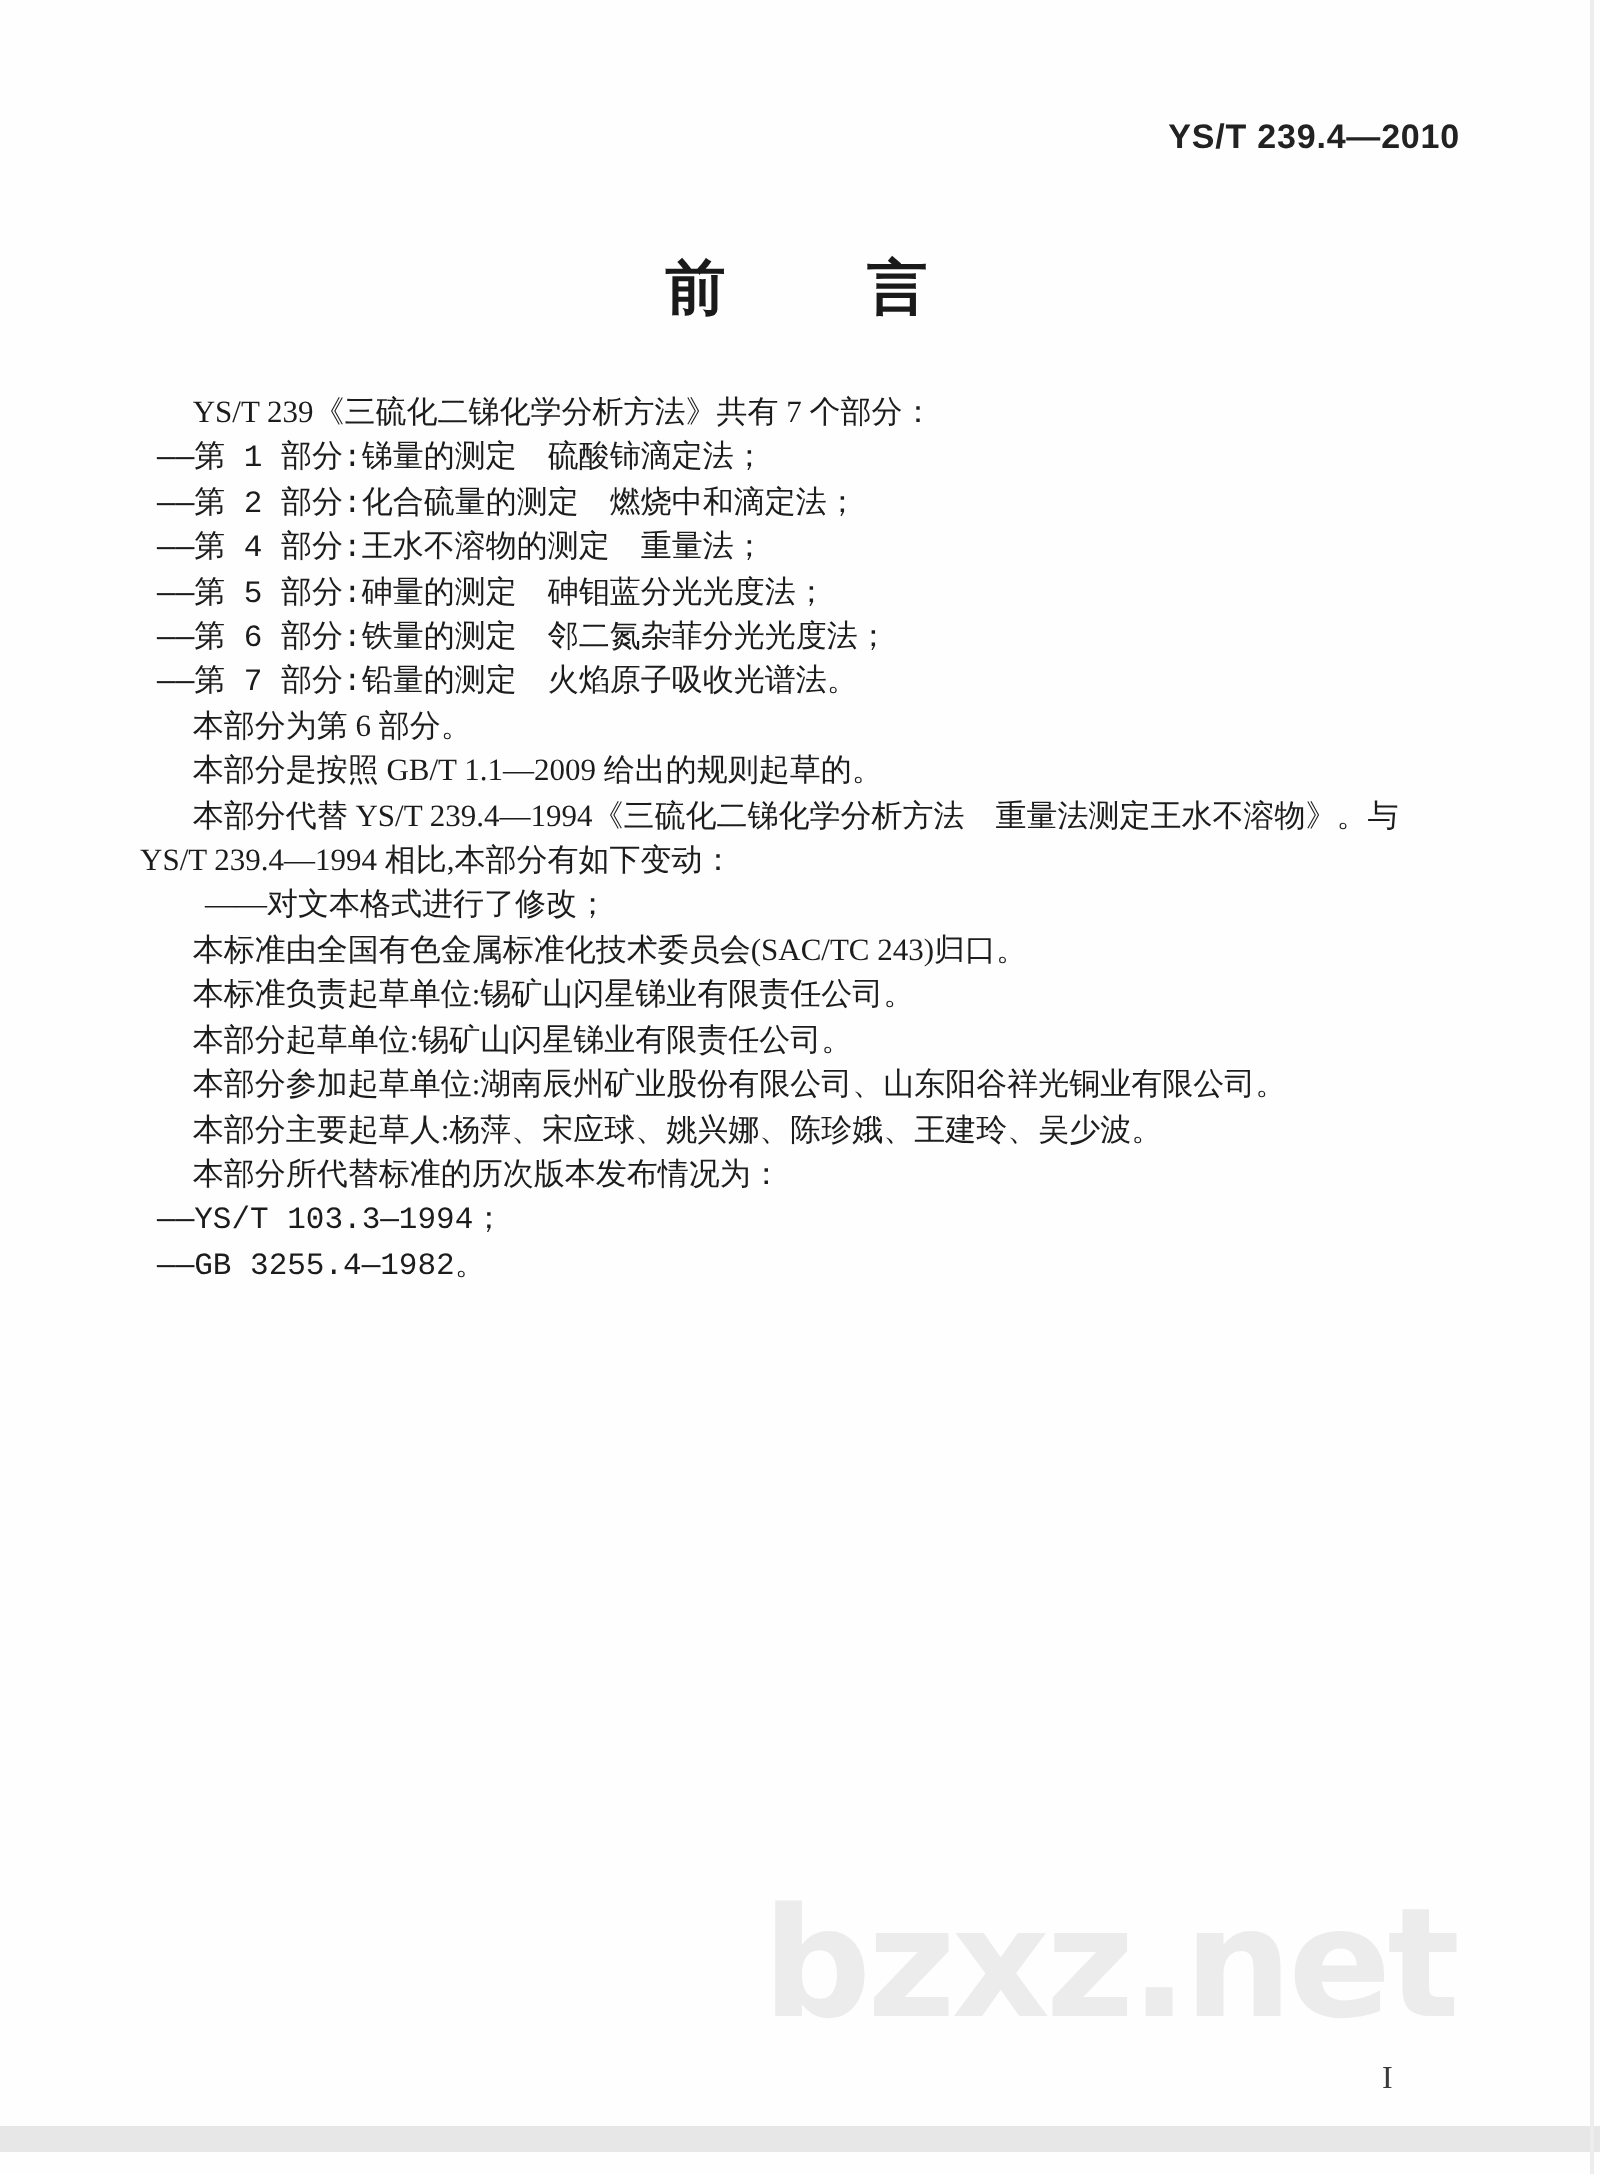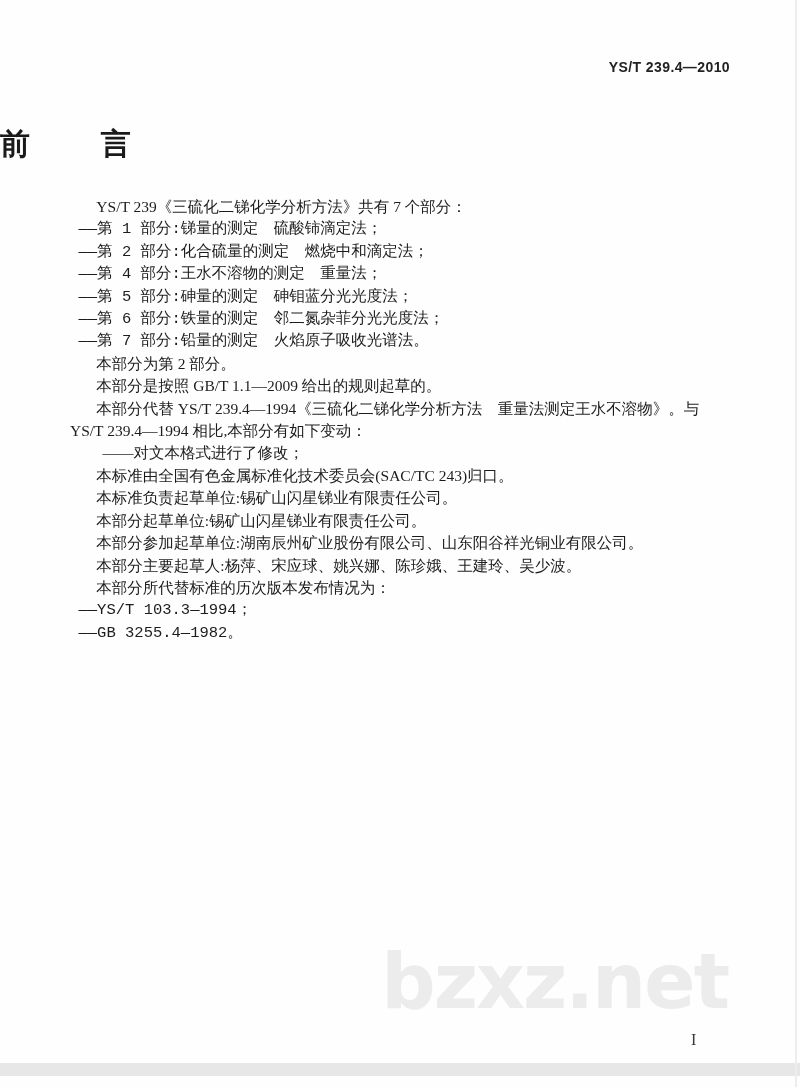--- a/index.html
+++ b/index.html
@@ -15,30 +15,30 @@
     overflow: hidden;
     font-family: "Liberation Serif", "DejaVu Serif", serif;
     color: #1d1d1d;
   }
   .std-code {
     position: absolute;
     top: 59px;
     right: 70px;
     font-family: "Liberation Sans", "DejaVu Sans", sans-serif;
     font-weight: bold;
-    font-size: 14px;
+    font-size: 17px;
     letter-spacing: 0.4px;
     color: #222;
   }
   .doc-title {
     position: absolute;
     top: 124px;
     left: 0;
     width: 100%;
-    text-align: left;
+    text-align: center;
     font-size: 30px;
     font-weight: bold;
     letter-spacing: 0.12em;
     color: #1a1a1a;
   }
   .body-text {
     position: absolute;
     top: 196px;
     left: 70px;
     width: 652px;
@@ -100,21 +100,21 @@
   <div class="doc-title">前　　言</div>
 
   <div class="body-text" id="body-lines">
       <p class="line indent-2">YS/T 239《三硫化二锑化学分析方法》共有 7 个部分：</p>
       <p class="line indent-dash">——第 1 部分:锑量的测定　硫酸铈滴定法；</p>
       <p class="line indent-dash">——第 2 部分:化合硫量的测定　燃烧中和滴定法；</p>
       <p class="line indent-dash">——第 4 部分:王水不溶物的测定　重量法；</p>
       <p class="line indent-dash">——第 5 部分:砷量的测定　砷钼蓝分光光度法；</p>
       <p class="line indent-dash">——第 6 部分:铁量的测定　邻二氮杂菲分光光度法；</p>
       <p class="line indent-dash">——第 7 部分:铅量的测定　火焰原子吸收光谱法。</p>
-      <p class="line indent-2">本部分为第 2 部分。</p>
+      <p class="line indent-2">本部分为第 6 部分。</p>
       <p class="line indent-2">本部分是按照 GB/T 1.1—2009 给出的规则起草的。</p>
       <p class="line indent-2">本部分代替 YS/T 239.4—1994《三硫化二锑化学分析方法　重量法测定王水不溶物》。与</p>
       <p class="line indent-0">YS/T 239.4—1994 相比,本部分有如下变动：</p>
       <p class="line indent-dash2">——对文本格式进行了修改；</p>
       <p class="line indent-2">本标准由全国有色金属标准化技术委员会(SAC/TC 243)归口。</p>
       <p class="line indent-2">本标准负责起草单位:锡矿山闪星锑业有限责任公司。</p>
       <p class="line indent-2">本部分起草单位:锡矿山闪星锑业有限责任公司。</p>
       <p class="line indent-2">本部分参加起草单位:湖南辰州矿业股份有限公司、山东阳谷祥光铜业有限公司。</p>
       <p class="line indent-2">本部分主要起草人:杨萍、宋应球、姚兴娜、陈珍娥、王建玲、吴少波。</p>
       <p class="line indent-2">本部分所代替标准的历次版本发布情况为：</p>

